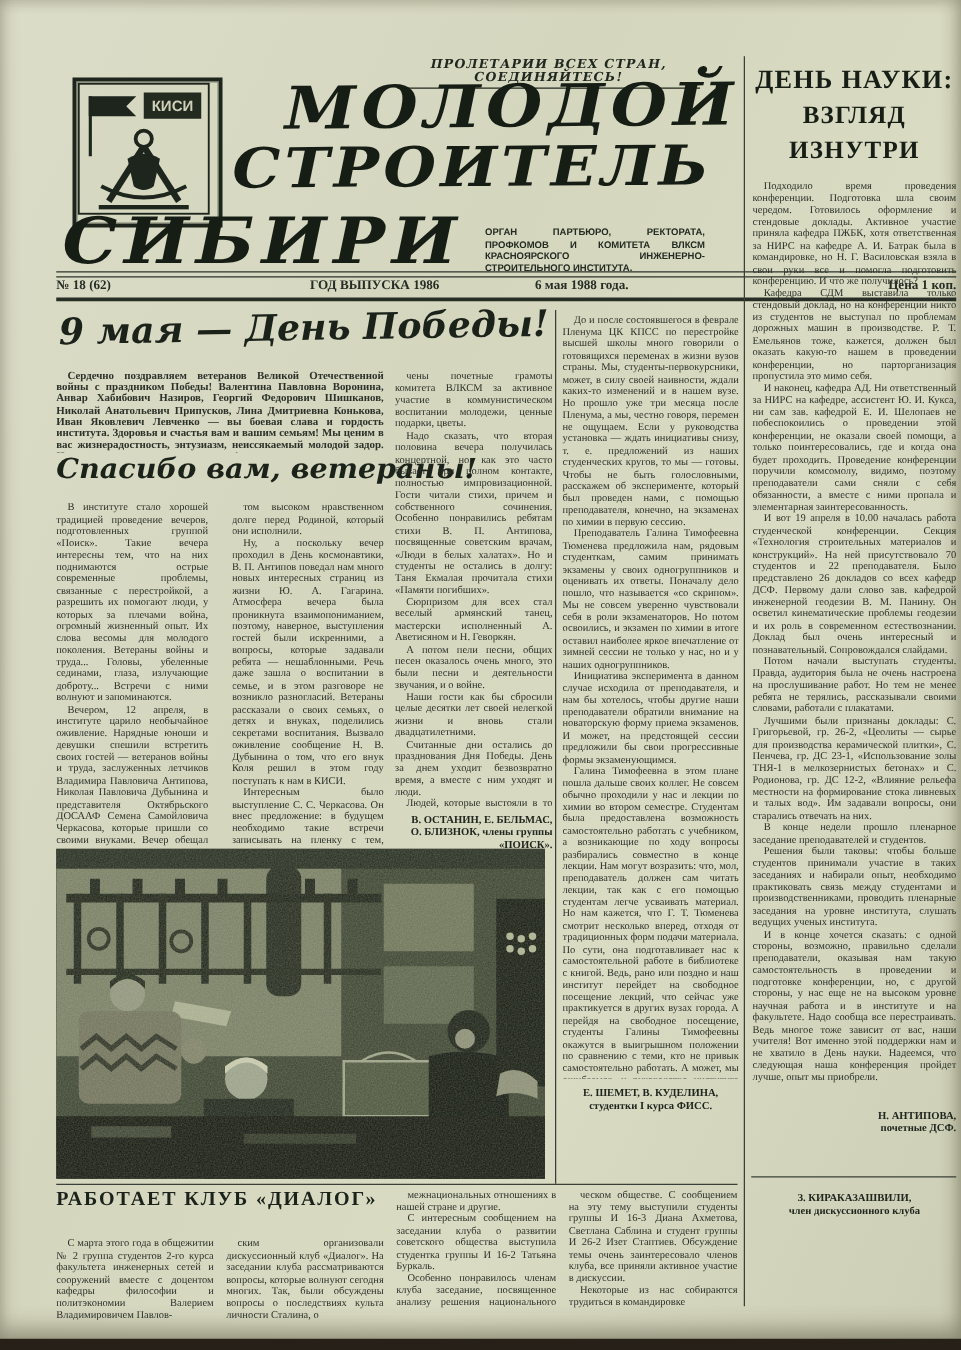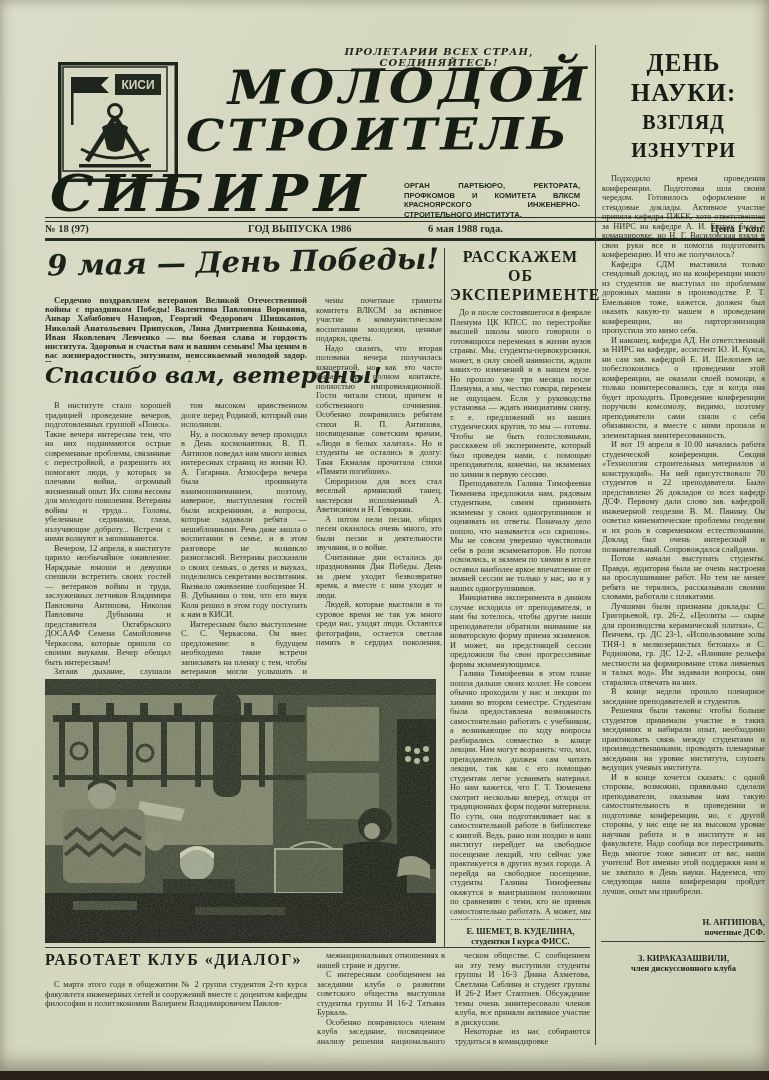--- a/index.html
+++ b/index.html
@@ -27,21 +27,21 @@
     box-shadow:inset 0 0 0 1px rgba(29,37,28,.5);
   }
   .mast-line{
     font-family:"DejaVu Serif",serif;font-style:italic;font-weight:bold;
     color:#151d15;white-space:nowrap;transform-origin:left bottom;
   }
   .mast-1{left:228px;top:60px;font-size:47px;letter-spacing:4px;transform:scaleX(1.10) rotate(-0.6deg);}
   .mast-2{left:186px;top:110px;font-size:44px;letter-spacing:3px;transform:scaleX(1.10) rotate(-0.4deg);}
   .mast-3{left:50px;top:163px;font-size:51px;letter-spacing:5px;transform:scaleX(1.08);}
   .subtitle{
-    left:404px;top:181px;width:176px;
+    left:388px;top:181px;width:176px;
     font-family:"Liberation Sans",sans-serif;font-weight:bold;
     font-size:7.6px;line-height:9.6px;text-align:justify;color:#222a21;
   }
   .rule-double{left:45px;top:217px;width:720px;height:3px;border-top:1px solid #2d342b;border-bottom:1px solid #2d342b;}
   .rule-heavy{left:45px;top:238px;width:720px;height:3px;background:#272e26;}
   .dateline{font-size:10.5px;font-weight:bold;color:#262d25;top:223px;white-space:nowrap;}
   
   .vrule-a{left:444px;top:248px;width:1px;height:699px;background:#3a4037;}
   .vrule-b{left:595px;top:45px;width:1px;height:1000px;background:#3a4037;}
   .hrule-photo{left:45px;top:947px;width:545px;height:1px;background:#3a4037;}
@@ -70,25 +70,25 @@
     font-size:22px;color:#1a221a;white-space:nowrap;transform:scaleX(1.04);transform-origin:left;
   }
   .h-box{
     font-family:"Liberation Serif",serif;font-weight:bold;
     font-size:16px;line-height:19px;text-align:center;color:#1a221a;letter-spacing:1px;
   }
   .h-science{
     font-family:"Liberation Serif",serif;font-weight:bold;text-align:center;
     color:#161e16;letter-spacing:1px;
   }
-  .h-science .l1{font-size:25px;line-height:30px;}
+  .h-science .l1{font-size:21px;line-height:30px;}
   .h-science .l2{font-size:20px;line-height:28px;}
   .h-dialog{
     font-family:"Liberation Serif",serif;font-weight:bold;font-size:16px;
-    letter-spacing:1.5px;color:#1a221a;white-space:nowrap;margin-bottom:11px;
+    letter-spacing:1.5px;color:#1a221a;white-space:nowrap;margin-bottom:21px;
   }
   
   .cols{display:flex;gap:10px;}
   .cols > div{flex:1;}
   .photo-frame{left:45px;top:679px;width:391px;height:264px;background:#39422f;}
   .photo-frame svg{display:block;}
 </style>
 </head>
 <body>
 
@@ -112,62 +112,66 @@
     </svg>
   </div>
 
   <div class="abs mast-line mast-1">МОЛОДОЙ</div>
   <div class="abs mast-line mast-2">СТРОИТЕЛЬ</div>
   <div class="abs mast-line mast-3">СИБИРИ</div>
 
   <div class="abs subtitle">ОРГАН ПАРТБЮРО, РЕКТОРАТА, ПРОФКОМОВ И КОМИТЕТА ВЛКСМ КРАСНОЯРСКОГО ИНЖЕНЕРНО-СТРОИТЕЛЬНОГО ИНСТИТУТА.</div>
 
   <div class="abs rule-double"></div>
-  <div class="abs dateline" style="left:45px;">№ 18 (97)</div>
+  <div class="abs dateline" style="left:45px;">№ 18 (62)</div>
   <div class="abs dateline" style="left:248px;">ГОД ВЫПУСКА 1986</div>
   <div class="abs dateline" style="left:428px;">6 мая 1988 года.</div>
   <div class="abs dateline" style="right:4px;">Цена 1 коп.</div>
   <div class="abs rule-heavy"></div>
 
   <div class="abs vrule-a"></div>
   <div class="abs vrule-b"></div>
   <div class="abs hrule-photo"></div>
   <div class="abs hrule-science"></div>
 
   <div class="abs h-victory">9 мая — День Победы!</div>
   <div class="abs clip" style="left:45px;top:296px;width:262px;height:66px;">
     <p class="body lead">Сердечно поздравляем ветеранов Великой Отечественной войны с праздником Победы! Валентина Павловна Воронина, Анвар Хабибович Назиров, Георгий Федорович Шишканов, Николай Анатольевич Припусков, Лина Дмитриевна Конькова, Иван Яковлевич Левченко — вы боевая слава и гордость института. Здоровья и счастья вам и вашим семьям! Мы ценим в вас жизнерадостность, энтузиазм, неиссякаемый молодой задор. Пусть он сохранится на долгие годы!</p>
   </div>
 
   <div class="abs h-veterans">Спасибо вам, ветераны!</div>
 
   <div class="abs clip" style="left:45px;top:401px;width:262px;height:276px;">
-    <div class="cols" style="height:276px;">
+    <div class="cols" style="height:276px;gap:19px;">
       <div class="clip">
         <p class="body">В институте стало хорошей традицией проведение вечеров, подготовленных группой «Поиск». Такие вечера интересны тем, что на них поднимаются острые современные проблемы, связанные с перестройкой, а разрешить их помогают люди, у которых за плечами война, огромный жизненный опыт. Их слова весомы для молодого поколения. Ветераны войны и труда... Головы, убеленные сединами, глаза, излучающие доброту... Встречи с ними волнуют и запоминаются.</p>
         <p class="body">Вечером, 12 апреля, в институте царило необычайное оживление. Нарядные юноши и девушки спешили встретить своих гостей — ветеранов войны и труда, заслуженных летчиков Владимира Павловича Антипова, Николая Павловича Дубынина и представителя Октябрьского ДОСААФ Семена Самойловича Черкасова, которые пришли со своими внуками. Вечер обещал быть интересным!</p>
         <p class="body">Затаив дыхание, слушали студенты рассказы В. П. Антипова и Н. В. Дубынина о боевой юности. С особой теплотой гости говорили о своих боевых друзьях-товарищах, о</p>
       </div>
       <div class="clip">
         <p class="body">том высоком нравственном долге перед Родиной, который они исполнили.</p>
         <p class="body">Ну, а поскольку вечер проходил в День космонавтики, В. П. Антипов поведал нам много новых интересных страниц из жизни Ю. А. Гагарина. Атмосфера вечера была проникнута взаимопониманием, поэтому, наверное, выступления гостей были искренними, а вопросы, которые задавали ребята — нешаблонными. Речь даже зашла о воспитании в семье, и в этом разговоре не возникло разногласий. Ветераны рассказали о своих семьях, о детях и внуках, поделились секретами воспитания. Вызвало оживление сообщение Н. В. Дубынина о том, что его внук Коля решил в этом году поступать к нам в КИСИ.</p>
         <p class="body">Интересным было выступление С. С. Черкасова. Он внес предложение: в будущем необходимо такие встречи записывать на пленку с тем, чтобы ветеранов могли услышать и будущие поколения.</p>
 
       </div>
     </div>
   </div>
 
   <div class="abs clip" style="left:316px;top:296px;width:126px;height:352px;">
     <p class="body">чены почетные грамоты комитета ВЛКСМ за активное участие в коммунистическом воспитании молодежи, ценные подарки, цветы.</p>
     <p class="body">Надо сказать, что вторая половина вечера получилась концертной, но, как это часто бывает при полном контакте, полностью импровизационной. Гости читали стихи, причем и собственного сочинения. Особенно понравились ребятам стихи В. П. Антипова, посвященные советским врачам, «Люди в белых халатах». Но и студенты не остались в долгу: Таня Екмалая прочитала стихи «Памяти погибших».</p>
     <p class="body">Сюрпризом для всех стал веселый армянский танец, мастерски исполненный А. Аветисяном и Н. Геворкян.</p>
     <p class="body">А потом пели песни, общих песен оказалось очень много, это были песни и деятельности звучания, и о войне.</p>
+    <p class="body">Наши гости как бы сбросили целые десятки лет своей нелегкой жизни и вновь стали двадцатилетними.</p>
     <p class="body">Считанные дни остались до празднования Дня Победы. День за днем уходит безвозвратно время, а вместе с ним уходят и люди.</p>
     <p class="body">Людей, которые выстояли в то суровое время не так уж много среди нас, уходят люди. Остаются фотографии, остается светлая память в сердцах поколения, идущего за ними. Поэтому нужны такие встречи. Поэтому мы говорим: спасибо, вам, ветераны!</p>
   </div>
+  <div class="abs sig" style="left:300px;top:650px;width:142px;">В. ОСТАНИН, Е. БЕЛЬМАС,
+О. БЛИЗНОК, члены группы
+«ПОИСК».</div>
 
   <div class="abs photo-frame">
     <svg width="391" height="264" viewBox="0 0 391 264">
       <defs>
         <filter id="grain" x="0" y="0" width="100%" height="100%">
           <feTurbulence type="fractalNoise" baseFrequency="0.9" numOctaves="2"></feTurbulence>
           <feColorMatrix type="matrix" values="0 0 0 0 0.75  0 0 0 0 0.78  0 0 0 0 0.62  0 0 0 0.28 0"></feColorMatrix>
         </filter>
       </defs>
       <rect width="391" height="264" fill="#39422f"></rect>
@@ -216,24 +220,20 @@
       <circle cx="381" cy="80" r="3" fill="#aab08f"></circle>
       <path d="M355 180 Q370 172 385 186 L385 200 Q368 192 352 198 Z" fill="#8a8d74"></path>
       <rect x="0" y="214" width="391" height="50" fill="#11150d"></rect>
       <rect x="28" y="222" width="64" height="9" fill="#3a4130"></rect>
       <rect x="150" y="228" width="90" height="8" fill="#2c3324"></rect>
       <rect width="391" height="264" filter="url(#grain)"></rect>
     </svg>
   </div>
 
   <div class="abs" style="left:450px;top:247px;width:141px;">
-    <div class="h-box">
-      <div>РАССКАЖЕМ ОБ</div>
-      <div>ЭКСПЕРИМЕНТЕ</div>
-    </div>
     <div class="clip" style="height:612px;margin-top:4px;">
       <p class="body">До и после состоявшегося в феврале Пленума ЦК КПСС по перестройке высшей школы много говорили о готовящихся переменах в жизни вузов страны. Мы, студенты-первокурсники, может, в силу своей наивности, ждали каких-то изменений и в нашем вузе. Но прошло уже три месяца после Пленума, а мы, честно говоря, перемен не ощущаем. Если у руководства установка — ждать инициативы снизу, т. е. предложений из наших студенческих кругов, то мы — готовы. Чтобы не быть голословными, расскажем об эксперименте, который был проведен нами, с помощью преподавателя, конечно, на экзаменах по химии в первую сессию.</p>
       <p class="body">Преподаватель Галина Тимофеевна Тюменева предложила нам, рядовым студенткам, самим принимать экзамены у своих одногруппников и оценивать их ответы. Поначалу дело пошло, что называется «со скрипом». Мы не совсем уверенно чувствовали себя в роли экзаменаторов. Но потом освоились, и экзамен по химии в итоге оставил наиболее яркое впечатление от зимней сессии не только у нас, но и у наших одногруппников.</p>
       <p class="body">Инициатива эксперимента в данном случае исходила от преподавателя, и нам бы хотелось, чтобы другие наши преподаватели обратили внимание на новаторскую форму приема экзаменов. И может, на предстоящей сессии предложили бы свои прогрессивные формы экзаменующимся.</p>
       <p class="body">Галина Тимофеевна в этом плане пошла дальше своих коллег. Не совсем обычно проходили у нас и лекции по химии во втором семестре. Студентам была предоставлена возможность самостоятельно работать с учебником, а возникающие по ходу вопросы разбирались совместно в конце лекции. Нам могут возразить: что, мол, преподаватель должен сам читать лекции, так как с его помощью студентам легче усваивать материал. Но нам кажется, что Г. Т. Тюменева смотрит несколько вперед, отходя от традиционных форм подачи материала. По сути, она подготавливает нас к самостоятельной работе в библиотеке с книгой. Ведь, рано или поздно и наш институт перейдет на свободное посещение лекций, что сейчас уже практикуется в других вузах города. А перейдя на свободное посещение, студенты Галины Тимофеевны окажутся в выигрышном положении по сравнению с теми, кто не привык самостоятельно работать. А может, мы ошибаемся, и руководство института не планирует предоставить нам свободное посещение?</p>
     </div>
     <div class="sig center" style="margin-top:6px;">Е. ШЕМЕТ, В. КУДЕЛИНА,
 студентки I курса ФИСС.</div>
   </div>
 
@@ -258,20 +258,23 @@
 почетные ДСФ.</div>
   </div>
 
   <div class="abs" style="left:45px;top:951px;width:545px;height:96px;display:flex;gap:10px;">
     <div style="width:262px;flex:none;">
       <div class="h-dialog">РАБОТАЕТ КЛУБ «ДИАЛОГ»</div>
       <div class="cols" style="height:66px;">
         <div class="clip">
           <p class="body">С марта этого года в общежитии № 2 группа студентов 2-го курса факультета инженерных сетей и сооружений вместе с доцентом кафедры философии и политэкономии Валерием Владимировичем Павлов-</p>
         </div>
+        <div class="clip">
+          <p class="body">ским организовали дискуссионный клуб «Диалог». На заседании клуба рассматриваются вопросы, которые волнуют сегодня многих. Так, были обсуждены вопросы о последствиях культа личности Сталина, о</p>
+        </div>
       </div>
     </div>
     <div class="clip" style="width:128px;flex:none;">
       <p class="body">межнациональных отношениях в нашей стране и другие.</p>
       <p class="body">С интересным сообщением на заседании клуба о развитии советского общества выступила студентка группы И 16-2 Татьяна Буркаль.</p>
       <p class="body">Особенно понравилось членам клуба заседание, посвященное анализу решения национального вопроса в социалисти-</p>
     </div>
     <div class="clip" style="flex:1;">
       <p class="body">ческом обществе. С сообщением на эту тему выступили студенты группы И 16-3 Диана Ахметова, Светлана Саблина и студент группы И 26-2 Изет Стаптиев. Обсуждение темы очень заинтересовало членов клуба, все приняли активное участие в дискуссии.</p>
       <p class="body">Некоторые из нас собираются трудиться в командировке</p>

